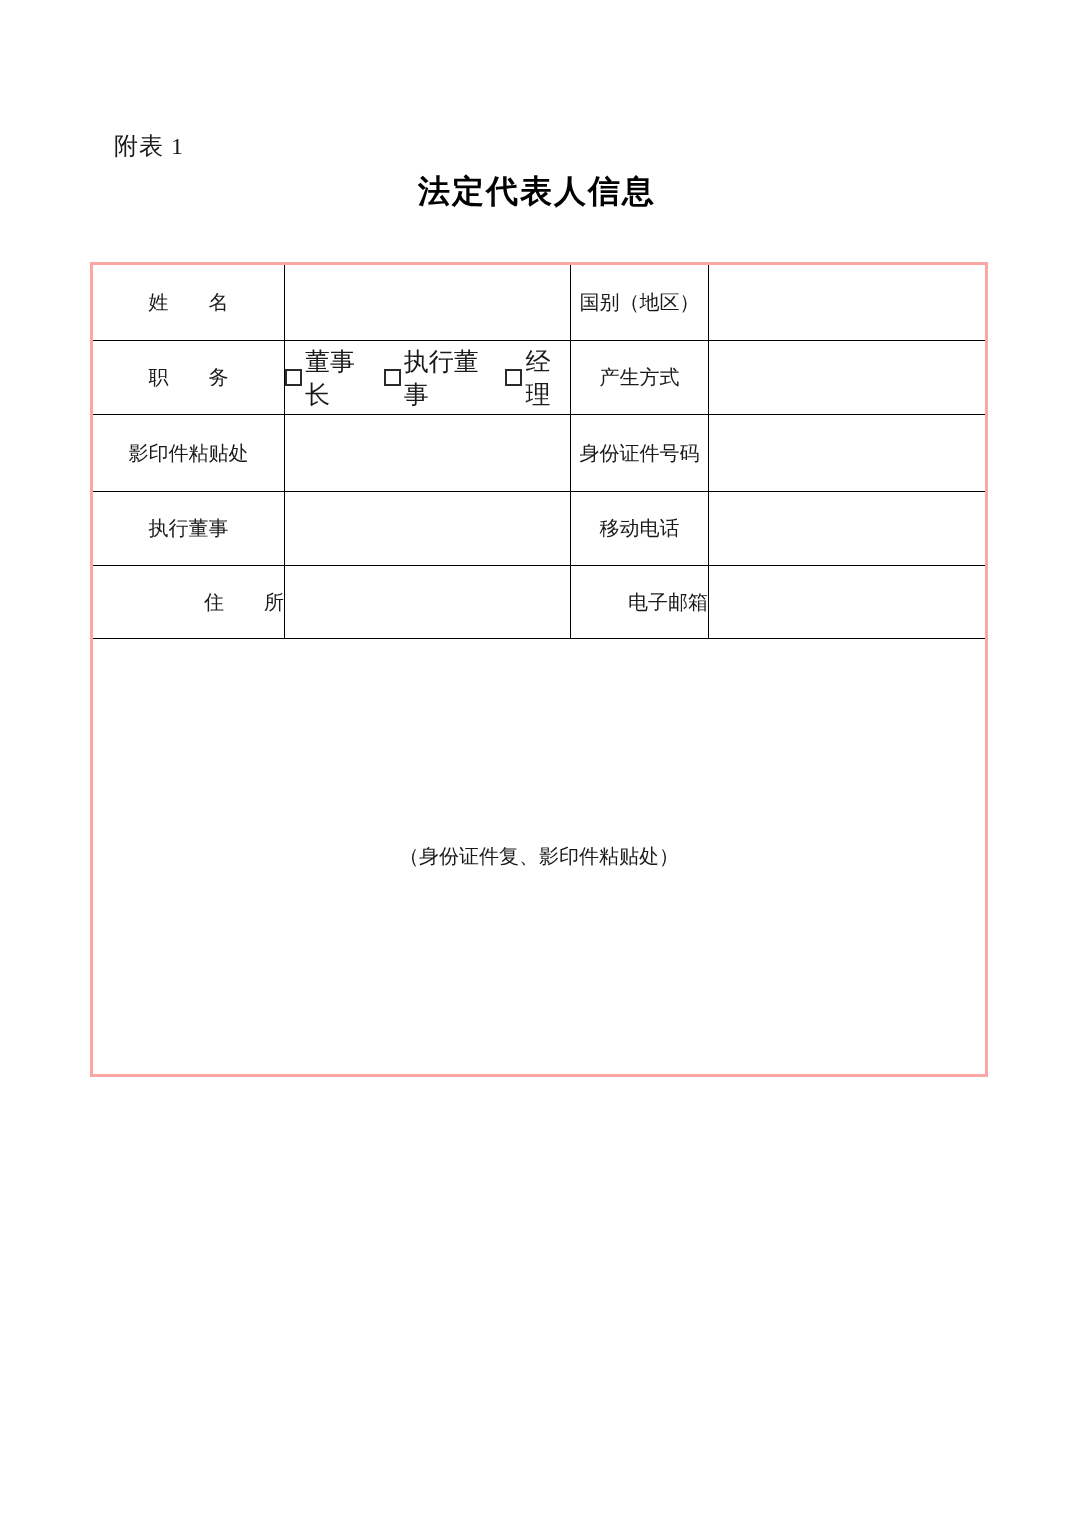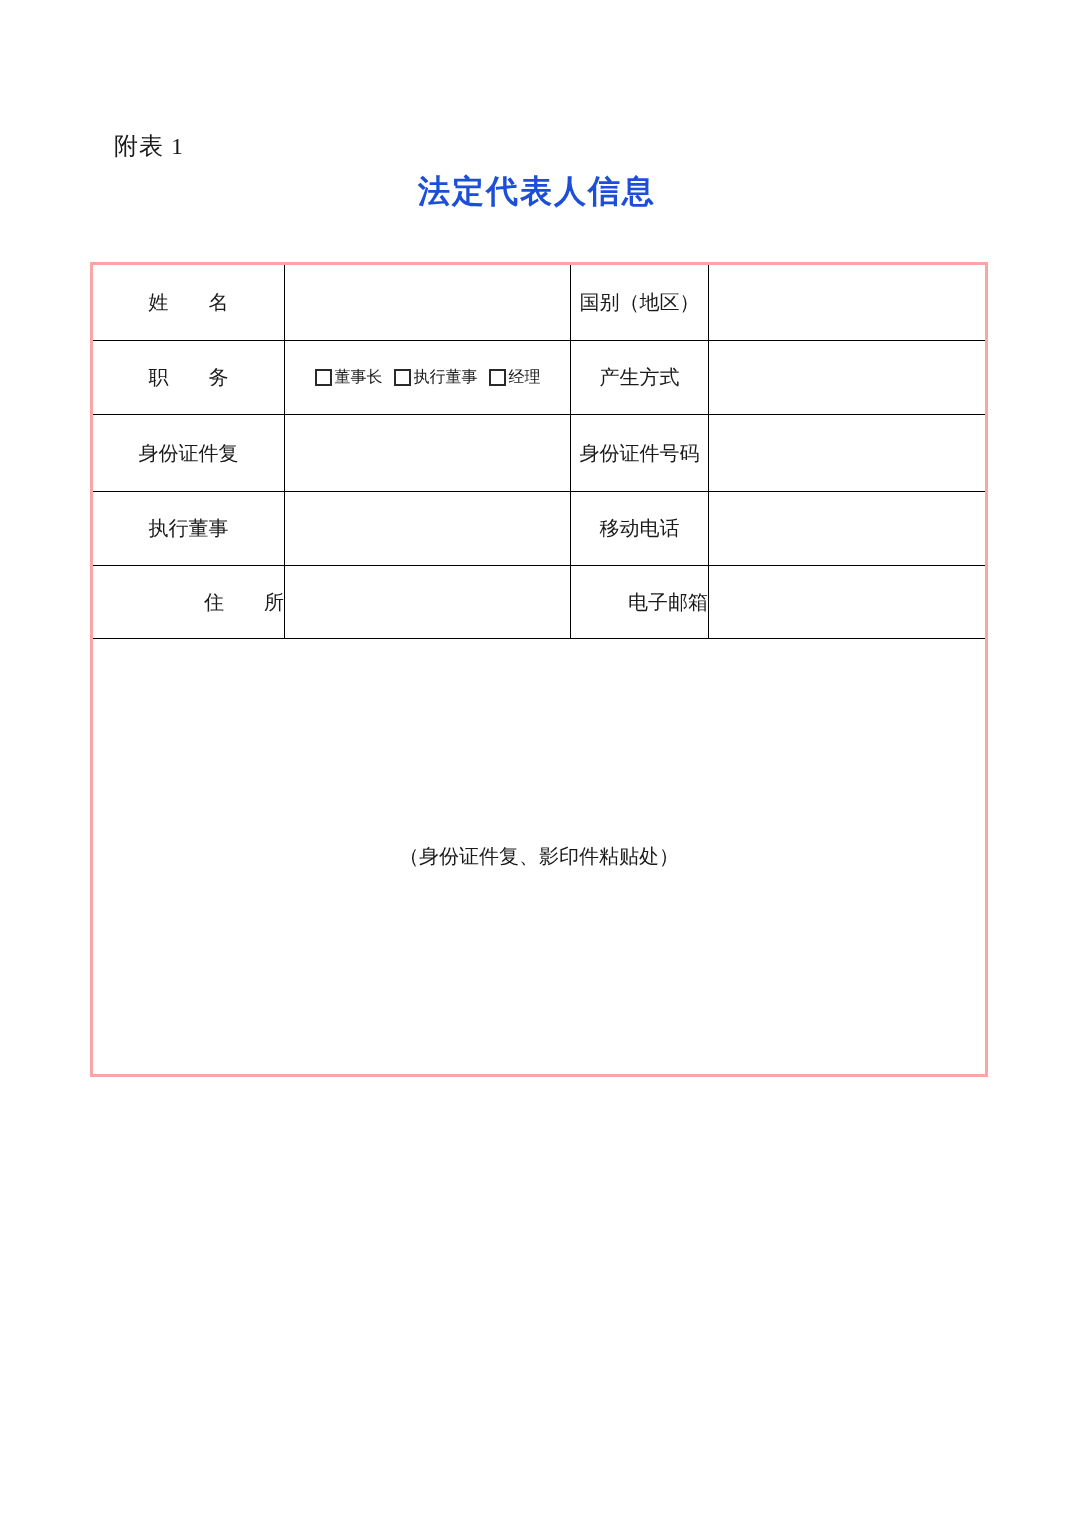--- a/index.html
+++ b/index.html
@@ -10,21 +10,21 @@
     font-family:Liberation Serif, serif;
     color:#1a1a1a;
     overflow:hidden;
   }
   .annotation {
     position:absolute; left:114px; top:130px;
     font-size:24px; letter-spacing:1px;
   }
   .doc-title {
     position:absolute; top:170px; left:0; width:100%;
-    text-align:center; font-size:32px; font-weight:bold; color:#1d4ed8;
+    text-align:center; font-size:32px; font-weight:bold; color:#000000;
     letter-spacing:2px;
   }
   .doc-subtitle {
     position:absolute; top:229px; left:0; width:100%;
     text-align:center; font-size:19px;
   }
   table.form {
     position:absolute; left:90px; top:262px;
     width:895px;
     border-collapse:collapse; table-layout:fixed;
@@ -60,21 +60,21 @@
   .date-line {
     position:absolute; bottom:32px; right:72px;
     font-size:20px;
   }
   .cbx-row {
     display:flex; justify-content:center; align-items:center;
     gap:11px;
   }
   .cbx-option {
     display:inline-flex; align-items:center;
-    font-size:16px;
+    font-size:25px;
     cursor:default;
   }
   .cbx-box {
     display:inline-block;
     width:13px; height:13px;
     border:2px solid #2a2a2a;
     margin-right:3px;
     flex:0 0 auto;
   }
 </style>
@@ -120,21 +120,21 @@
             <span class="cbx-box"></span>
                 <span>经理</span>
           </span>
         </div>
       </td>
       <td class="lbl">产生方式</td>
       <td class="val"></td>
     </tr>
 
     <tr class="r3">
-      <td class="lbl">身份证件复</td>
+      <td class="lbl">影印件粘贴处</td>
       <td class="val"></td>
       <td class="lbl">身份证件号码</td>
       <td class="val"></td>
     </tr>
 
     <tr class="r4">
       <td class="lbl">执行董事</td>
       <td class="val"></td>
       <td class="lbl">移动电话</td>
       <td class="val"></td>

